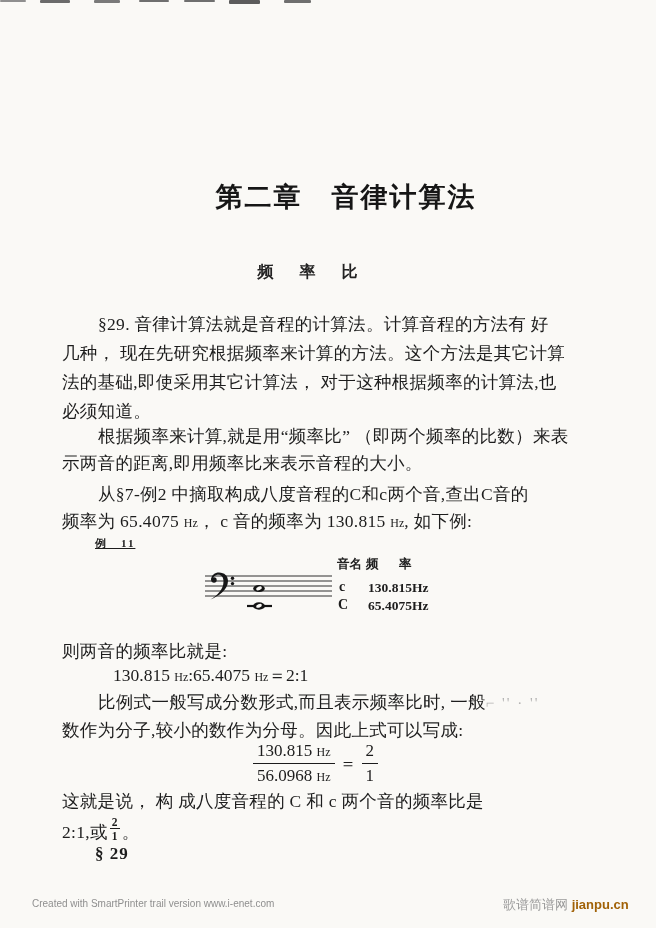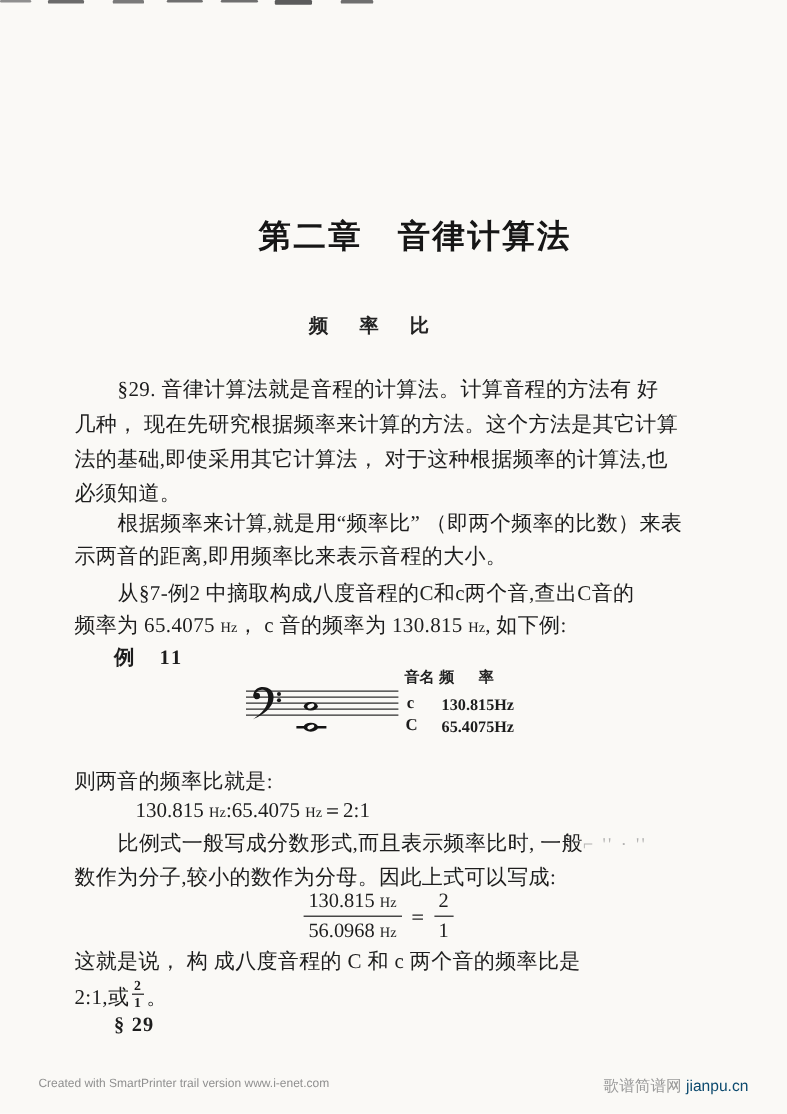--- a/index.html
+++ b/index.html
@@ -37,21 +37,21 @@
   .p3 { top:481px; line-height:26.5px; }
   .p5 { top:689px; line-height:26.5px; }
   .line { position:absolute; left:62px; font-size:17.5px; letter-spacing:0.3px; white-space:nowrap; }
   .p4 { top:639px; }
   .p6l1 { top:789px;font-family:Liberation Serif, serif; }
   .p6l2 { top:816px; }
 
   .hz { font-size:12px; letter-spacing:0; }
   .faded { color:#9a9a9a; opacity:0.75; letter-spacing:2px; font-size:15px; }
 
-  .example-label { top:536px; left:95px; font-size:17px; font-weight:bold; letter-spacing:2px; }
+  .example-label { top:536px; left:95px; font-size:11px; font-weight:bold; letter-spacing:2px;text-decoration:underline; }
 
   .staff-svg { top:564px; left:202px; }
 
   .ex-th { font-size:12.5px; font-weight:bold; color:#222; white-space:nowrap; }
   .ex-th-note { top:556px; left:337px; }
   .ex-th-freq { top:556px; left:366px; letter-spacing:4px; }
   .ex-note { font-size:14px; font-weight:bold; }
   .ex-note-1 { top:579px; left:339px; }
   .ex-note-2 { top:597px; left:338px; }
   .ex-freq { font-size:13.5px; font-weight:bold; white-space:nowrap; }
@@ -72,21 +72,21 @@
   .inline-frac .ifn { display:block; border-bottom:1.2px solid #1c1c1c; padding:0 2px; }
   .inline-frac .ifd { display:block; padding-top:1px; }
 
   .section-ref { top:844px; left:95px; font-size:17px; font-weight:bold; letter-spacing:1px; }
 
   .footer-left { top:898px; left:32px; font-family:"Liberation Sans","DejaVu Sans",sans-serif;
     font-size:10px; color:#8f8f8f; }
   .footer-right { top:896px; left:503px; font-family:"Liberation Sans","DejaVu Sans",sans-serif;
     font-size:13px; white-space:nowrap; }
   .site-name { color:#9a9a9a; }
-  .site-url { color:#0c4a6e; }
+  .site-url { color:#a16207;font-weight:bold; }
 </style>
 </head>
 <body>
 
 <div class="page">
 
   <div class="top-dashes">
     <span></span>
     <span></span>
     <span></span>

